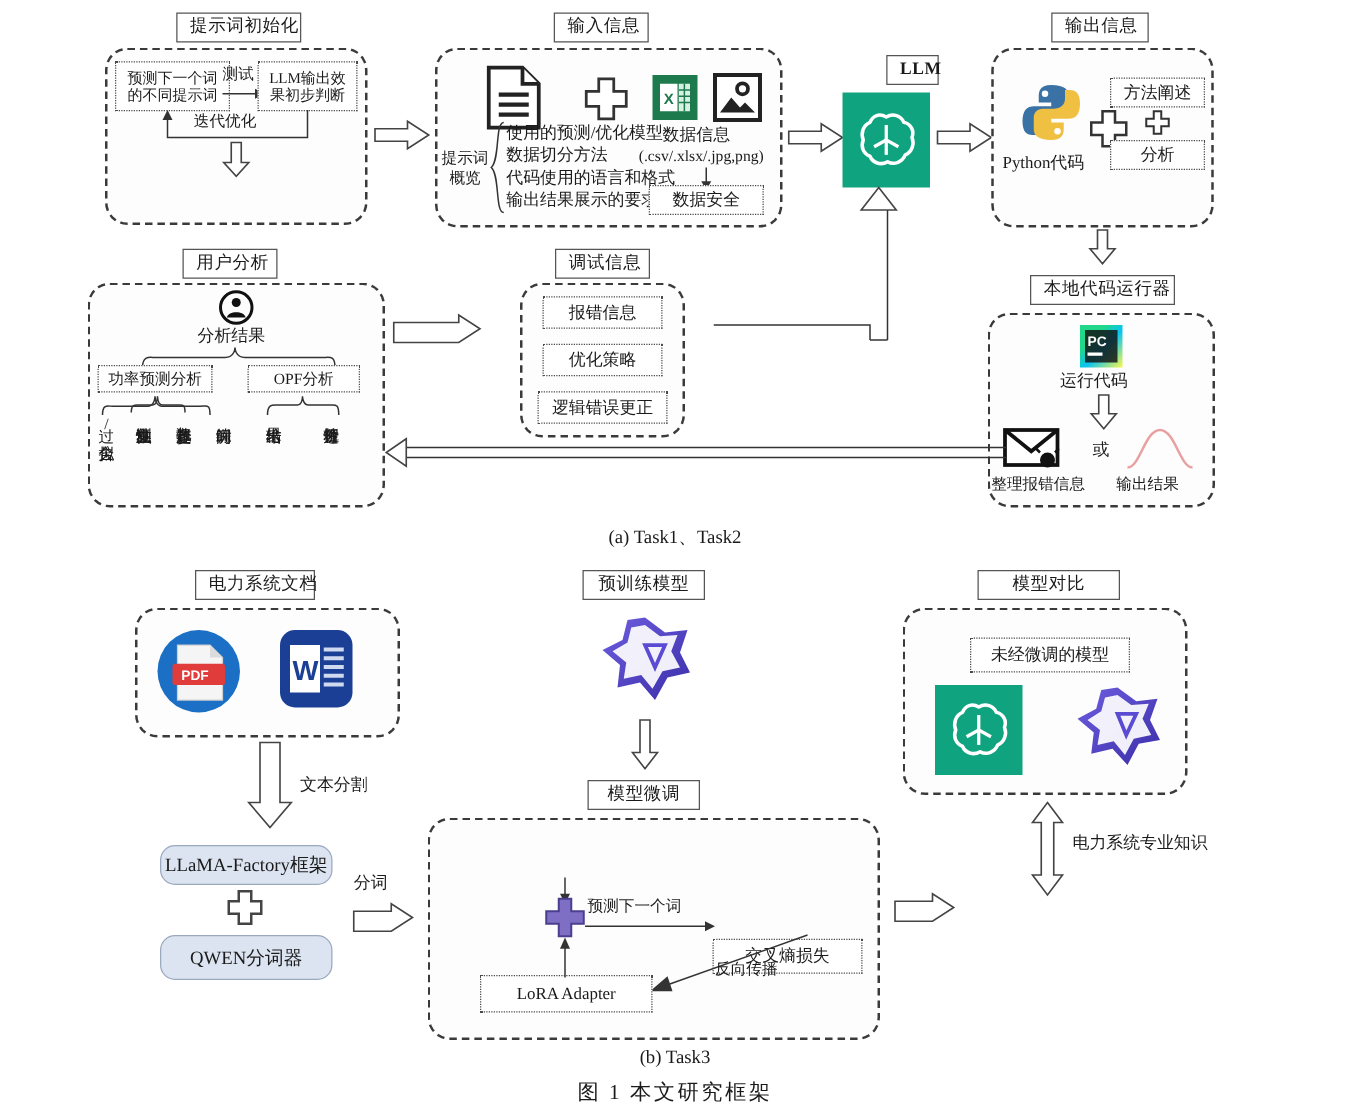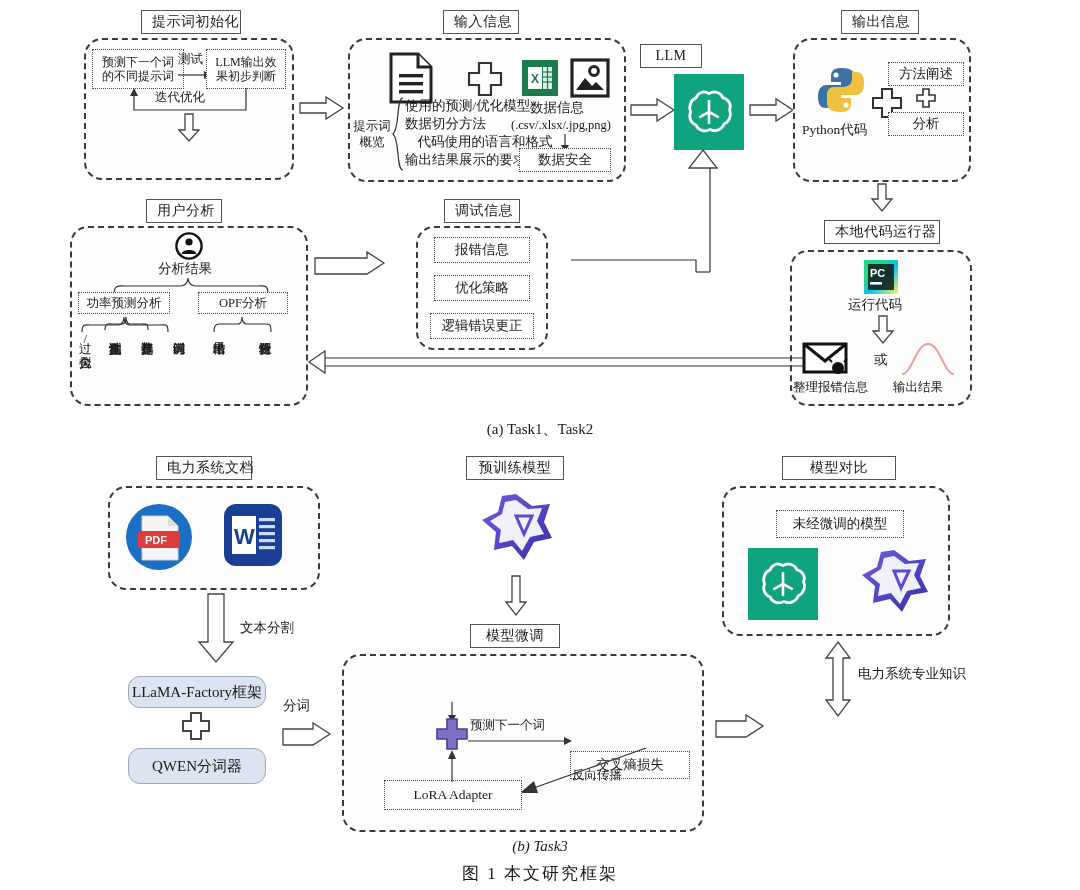--- a/index.html
+++ b/index.html
@@ -158,39 +158,39 @@
 概览</span>
   </div>
 
   <svg class="abs" style="left:392px; top:98px; width:12px; height:72px;">
     <path class="line" d="M11,0 C4,0 8,30 1,36 C8,42 4,72 11,72"></path>
   </svg>
 
   <div class="abs" style="left:405px; top:98px; width:160px;">
     <div class="txt" style="height:18px;">使用的预测/优化模型</div>
     <div class="txt" style="height:18px;">数据切分方法</div>
-    <div class="txt" style="height:18px;text-align:center;">代码使用的语言和格式</div>
+    <div class="txt" style="height:18px;">代码使用的语言和格式</div>
     <div class="txt" style="height:18px;">输出结果展示的要求</div>
   </div>
 
   <div class="abs txt" style="left:530px; top:100px;">数据信息</div>
   <div class="abs txt sm" style="left:511px; top:118px;">(.csv/.xlsx/.jpg,png)</div>
 
   <svg class="abs" style="left:559px; top:134px; width:12px; height:18px;">
     <line class="line" x1="6" y1="0" x2="6" y2="12"></line>
     <polygon points="2,11 10,11 6,18" fill="#333"></polygon>
   </svg>
 
   <div class="dotbox abs" style="left:519px; top:148px; width:92px; height:24px;">数据安全</div>
 
   <svg class="abs" style="left:631px; top:98px; width:44px; height:26px;">
     <polygon class="arrowfill" points="0,7 26,7 26,1 43,12 26,23 26,17 0,17"></polygon>
   </svg>
 
-  <div class="chip abs" style="left:640px; top:44px; width:62px;">LLM</div>
+  <div class="chip abs" style="left:709px; top:44px; width:42px;font-weight:bold;">LLM</div>
 
   <div class="abs icon-chatgpt" style="left:674px; top:74px; width:70px; height:76px;">
     <svg width="52" height="52" viewBox="0 0 48 48">
       <path d="M24 7 C29 4 35 6 37 11 C42 12 45 17 43 22 C45 27 43 33 38 35
                C36 40 30 43 25 40 C20 43 14 41 12 36 C7 34 5 29 7 24
                C5 19 7 13 12 11 C14 6 19 4 24 7 Z" fill="none" stroke="#ffffff" stroke-width="2.6" stroke-linejoin="round"></path>
         <path d="M24 13 L24 24 L33 29" fill="none" stroke="#ffffff" stroke-width="2.4"></path>
         <path d="M24 24 L15 29" fill="none" stroke="#ffffff" stroke-width="2.4"></path>
         <path d="M24 24 L24 35" fill="none" stroke="#ffffff" stroke-width="2.4"></path>
     </svg>
@@ -460,16 +460,16 @@
     <path d="M38,10 L49,18 L63,17 L58,29 L65,42 L51,45 L44,58 L35,47 L22,50 L24,38 L14,30 L25,23 L28,12 Z" fill="#ffffff" opacity="0.92"></path>
     <polygon points="38,25 53,25 45,42" fill="none" stroke="#5a4bd2" stroke-width="3"></polygon>
   </svg>
 
   <svg class="abs" style="left:825px; top:642px; width:26px; height:74px;">
     <polygon class="arrowfill" points="13,0 25,16 18,16 18,58 25,58 13,74 1,58 8,58 8,16 1,16"></polygon>
   </svg>
   <div class="abs txt" style="left:858px; top:666px;">电力系统专业知识</div>
 
 
-  <div class="caption abs" style="left:0; top:838px; width:1080px;font-style:italic;">(b) Task3</div>
+  <div class="caption abs" style="left:0; top:838px; width:1080px;">(b) Task3</div>
   <div class="figtitle abs" style="left:0; top:862px; width:1080px;">图 1   本文研究框架</div>
 
 </div>
 
 </body></html>

